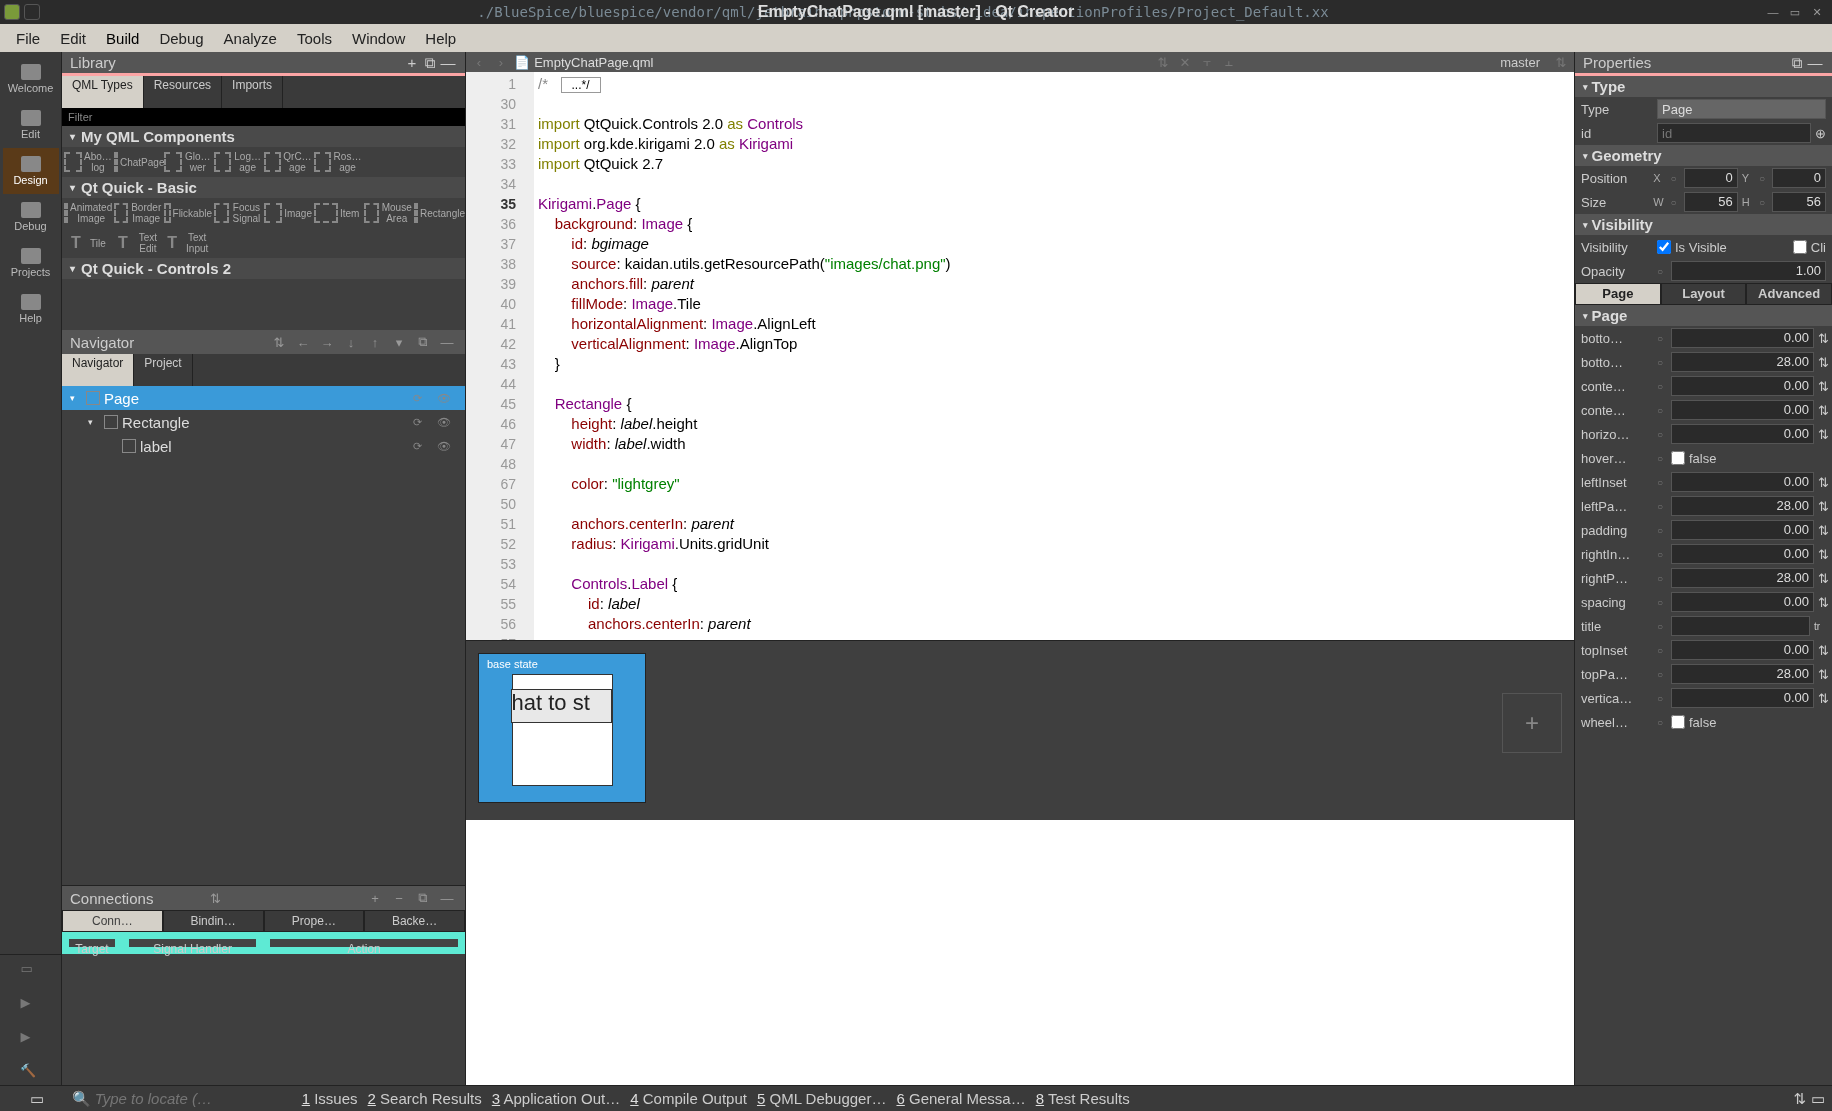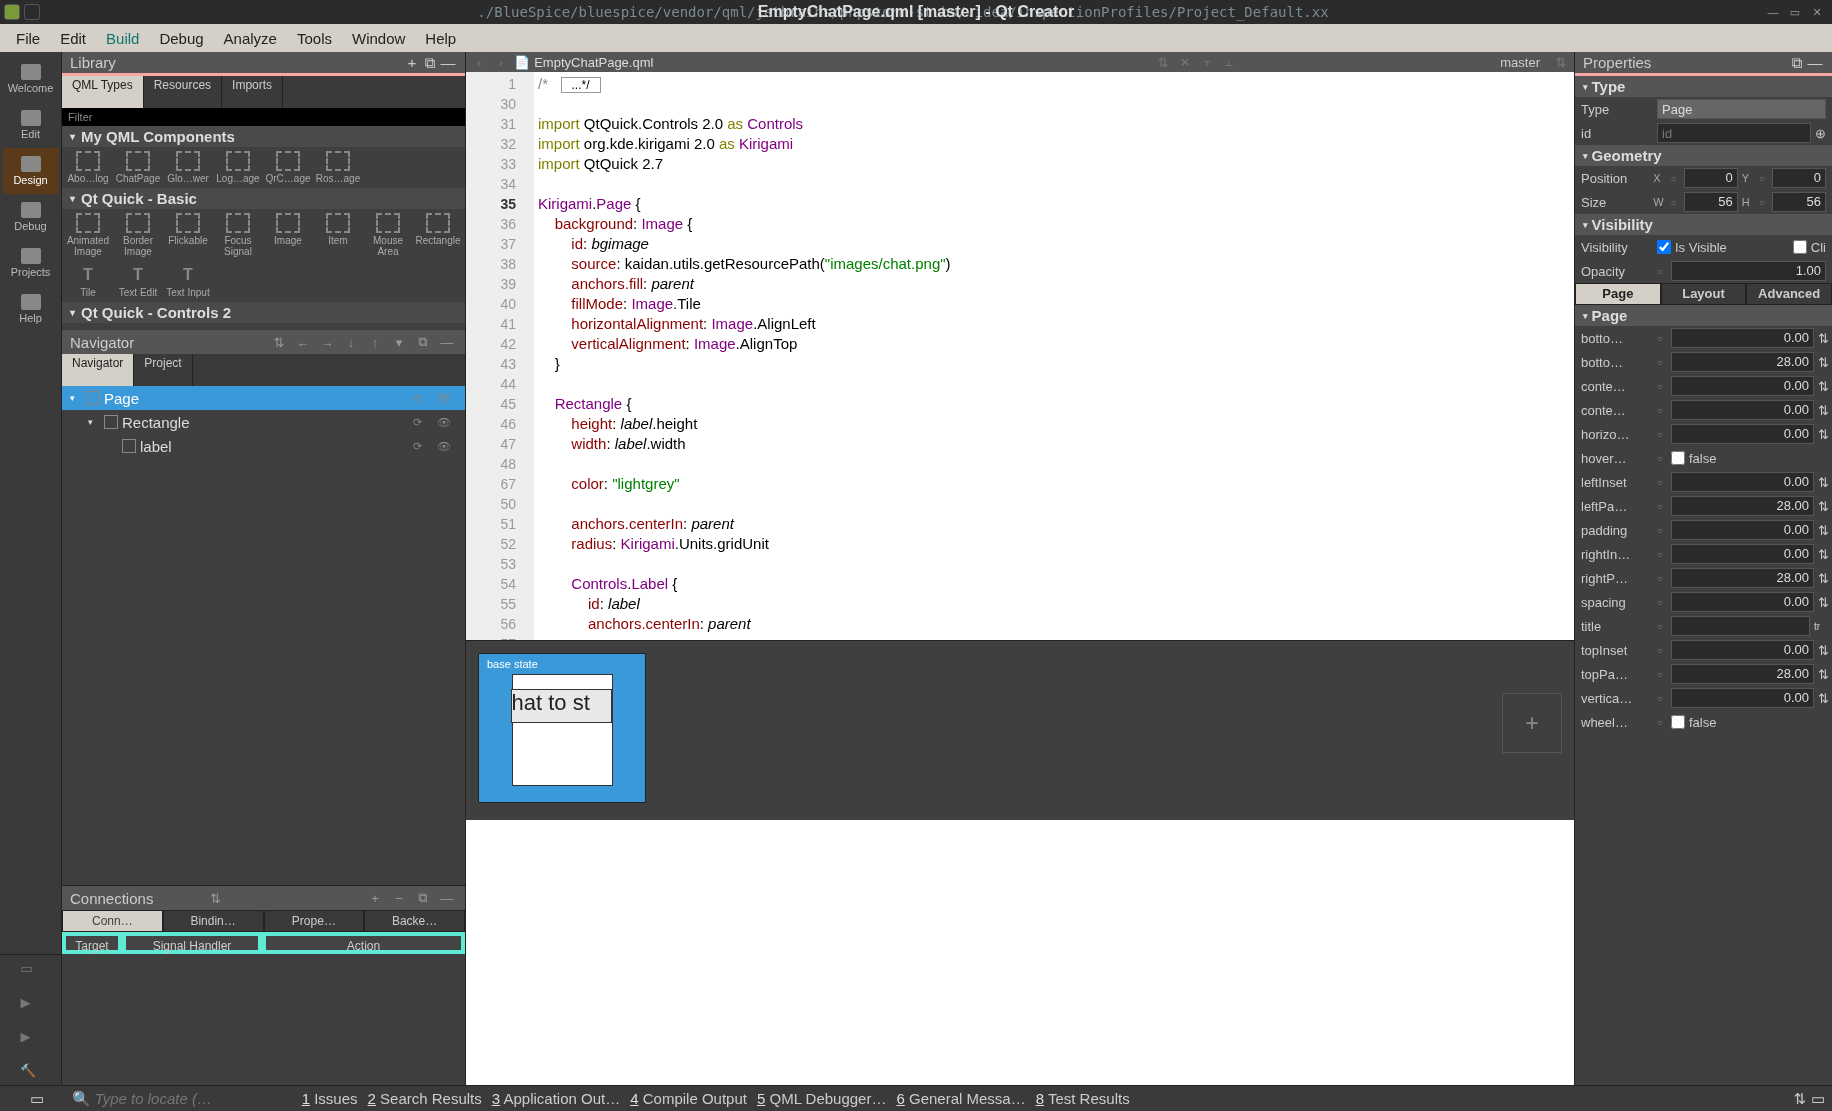--- a/index.html
+++ b/index.html
@@ -9,21 +9,21 @@
 
 .titlebar { height: 24px; background: #2b2b2b; display: flex; align-items: center; padding: 0 4px; color: #999; font-size: 11px; }
 .titlebar .tb-ctrl { width: 16px; height: 16px; border: 1px solid #555; border-radius: 3px; margin-right: 4px; }
 .titlebar .path { flex: 1; text-align: center; color: #7a8a95; font-family: monospace; font-size: 14px; }
 .titlebar .title-overlay { position: absolute; left: 50%; transform: translateX(-50%); color: #ddd; font-weight: bold; font-size: 16px; }
 .titlebar .win { width: 22px; text-align: center; color: #999; }
 
 
 .menubar { height: 28px; background: #d4d0c8; display: flex; align-items: center; padding: 0 6px; color: #222; font-size: 15px; }
 .menubar .mitem { padding: 0 10px; cursor: default; }
-.menubar .mitem.dis { color: #0f766e; }
+.menubar .mitem.dis { color: #000000; }
 
 
 .main { flex: 1; display: flex; overflow: hidden; }
 
 
 .modes { width: 62px; background: #3a3a3a; border-right: 1px solid #222; display: flex; flex-direction: column; align-items: center; padding-top: 4px; }
 .mode { width: 56px; height: 46px; display: flex; flex-direction: column; align-items: center; justify-content: center; color: #bbb; font-size: 11px; gap: 2px; }
 .mode.active { background: #5a3a18; color: #fff; }
 .mode-icon { width: 20px; height: 16px; background: #888; border-radius: 2px; }
 
@@ -36,42 +36,42 @@
 .tabs { display: flex; background: #3a3a3a; height: 32px; }
 .tab { padding: 2px 10px; font-size: 12px; color: #ccc; background: #3a3a3a; border-right: 1px solid #222; }
 .tab.active { background: #d4d0c8; color: #222; }
 
 .filter { height: 18px; background: #000; color: #888; padding: 0 6px; font-size: 11px; display: flex; align-items: center; }
 
 .section-h { background: #4a4a4a; padding: 2px 8px; font-size: 15px; font-weight: bold; color: #ddd; display: flex; align-items: center; gap: 6px; }
 .section-h::before { content: "▾"; font-size: 10px; }
 
 .iconrow { display: flex; padding: 4px 2px; gap: 2px; }
-.iitem { width: 48px; display: flex; flex-direction: column; align-items: center; font-size: 10px; text-align: center; color: #aaa; gap: 2px; }
+.iitem { width: 48px; display: flex; flex-direction: row; align-items: center; font-size: 10px; text-align: center; color: #aaa; gap: 2px; }
 .iitem .ico { width: 24px; height: 20px; border: 2px dashed #888; }
 .iitem.txt .ico { border: none; font-weight: bold; color: #888; font-size: 16px; display: flex; align-items: center; justify-content: center; }
 
 .nav-hdr { height: 24px; background: #555; display: flex; align-items: center; padding: 0 8px; gap: 4px; }
 .nav-hdr .title { font-size: 15px; color: #ccc; flex: 1; }
 .nav-hdr .nbtn { width: 20px; text-align: center; color: #999; }
 
 .navtree { flex: 1; background: #3f3f3f; overflow: auto; }
 .navrow { display: flex; align-items: center; height: 24px; padding: 0 8px; font-size: 15px; color: #ddd; gap: 4px; }
 .navrow.sel { background: #3a9ad9; color: #fff; }
 .navrow .exp { width: 12px; font-size: 9px; }
 .navrow .nico { width: 14px; height: 14px; border: 1px solid #888; }
 .navrow .sp { flex: 1; }
 .navrow .eye { width: 20px; color: #888; font-size: 11px; }
 
 .conn-tabs { display: flex; background: #3a3a3a; }
 .conn-tab { flex: 1; padding: 3px 6px; font-size: 12px; text-align: center; color: #ccc; background: #3a3a3a; border: 1px solid #222; }
 .conn-tab.active { background: #d4d0c8; color: #404040; }
 
 .conn-hdr { display: flex; background: #3a3a3a; height: 22px; }
-.conn-col { flex: 1; text-align: center; padding: 3px; font-size: 12px; color: #ccc; border: 4px solid #5eead4; background: #444; }
+.conn-col { flex: 1; text-align: center; padding: 3px; font-size: 12px; color: #ccc; border: 7px solid #5eead4; background: #444; }
 .conn-col:first-child { flex: 0 0 60px; }
 .conn-col:last-child { flex: 1.5; }
 
 
 .center { flex: 1; display: flex; flex-direction: column; background: #fff; }
 .filetab { height: 20px; background: #555; display: flex; align-items: center; padding: 0 4px; gap: 4px; font-size: 13px; color: #ccc; }
 .filetab .fnav { width: 18px; text-align: center; color: #777; }
 .filetab .fname { color: #ddd; }
 .filetab .sp { flex: 1; }
 .filetab .branch { color: #ccc; padding: 0 8px; }

